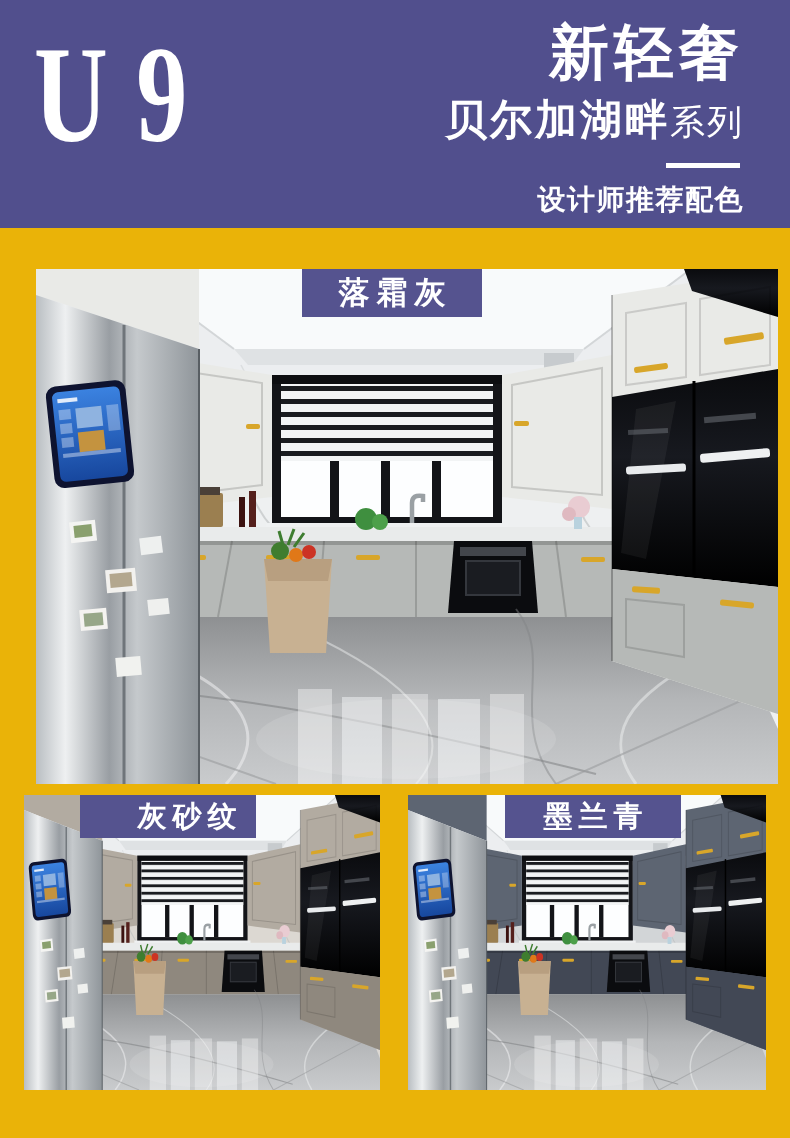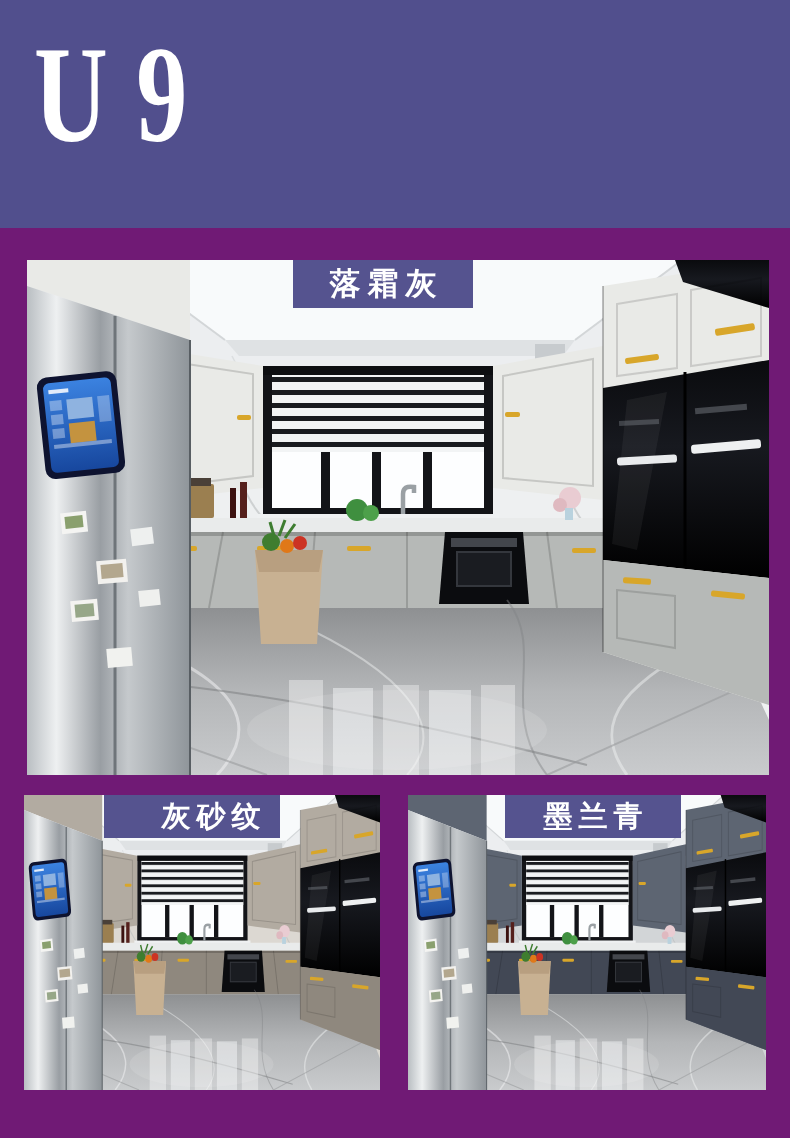--- a/index.html
+++ b/index.html
@@ -21,33 +21,39 @@
   .photo{position:absolute;overflow:hidden;background:#777;}
   .photo-main {left:24px;top:257px;width:742px;height:515px;}
   .photo-left {left:24px;top:795px;width:356px;height:295px;}
   .photo-right{left:408px;top:795px;width:358px;height:295px;}
   .scene{position:absolute;inset:0;}
   .scene svg{display:block;width:100%;height:100%;}
   .plabel{position:absolute;top:0;z-index:2;display:flex;align-items:center;justify-content:center;
           background:var(--label-purple,#55538f);color:#fff;font-weight:bold;white-space:nowrap;}
   .plabel-main {left:266px;width:180px;height:48px;font-size:31px;letter-spacing:7px;padding-left:7px;box-sizing:border-box;}
   .plabel-small{width:176px;height:43px;font-size:29px;letter-spacing:6px;padding-left:6px;box-sizing:border-box;}
-  .photo-left  .plabel-small{left:80px;padding-left:44px;}
+  .photo-left  .plabel-small{left:56px;padding-left:44px;}
   .photo-right .plabel-small{left:97px;font-family:Liberation Mono, monospace;}
 </style>
 </head>
 <body>
 
-<div class="page" style="background: #701a75;">
+<div class="page" style="background: #eab308;">
 
   <div class="header">
     <div class="logo">U 9</div>
+    <div class="header-right">
+      <div class="hr-title">新轻奢</div>
+      <div class="hr-series"><span>贝尔加湖畔</span><span class="suffix">系列</span></div>
+      <div class="hr-divider"></div>
+      <div class="hr-tagline">设计师推荐配色</div>
+    </div>
   </div>
 
-  <figure class="photo photo-main" style="margin:3px">
+  <figure class="photo photo-main" style="margin:12px">
     <div class="scene">
 <svg viewBox="0 0 742 515" preserveAspectRatio="none" xmlns="http://www.w3.org/2000/svg">
 <defs>
  <linearGradient id="m0" x1="0" y1="0" x2="1" y2="0">
    <stop offset="0" stop-color="#b9bec2"></stop>
               <stop offset=".18" stop-color="#eef0f1"></stop>
    <stop offset=".45" stop-color="#999ea3"></stop>
               <stop offset=".62" stop-color="#c5c9cc"></stop>
    <stop offset="1" stop-color="#8f959a"></stop>
  </linearGradient>

